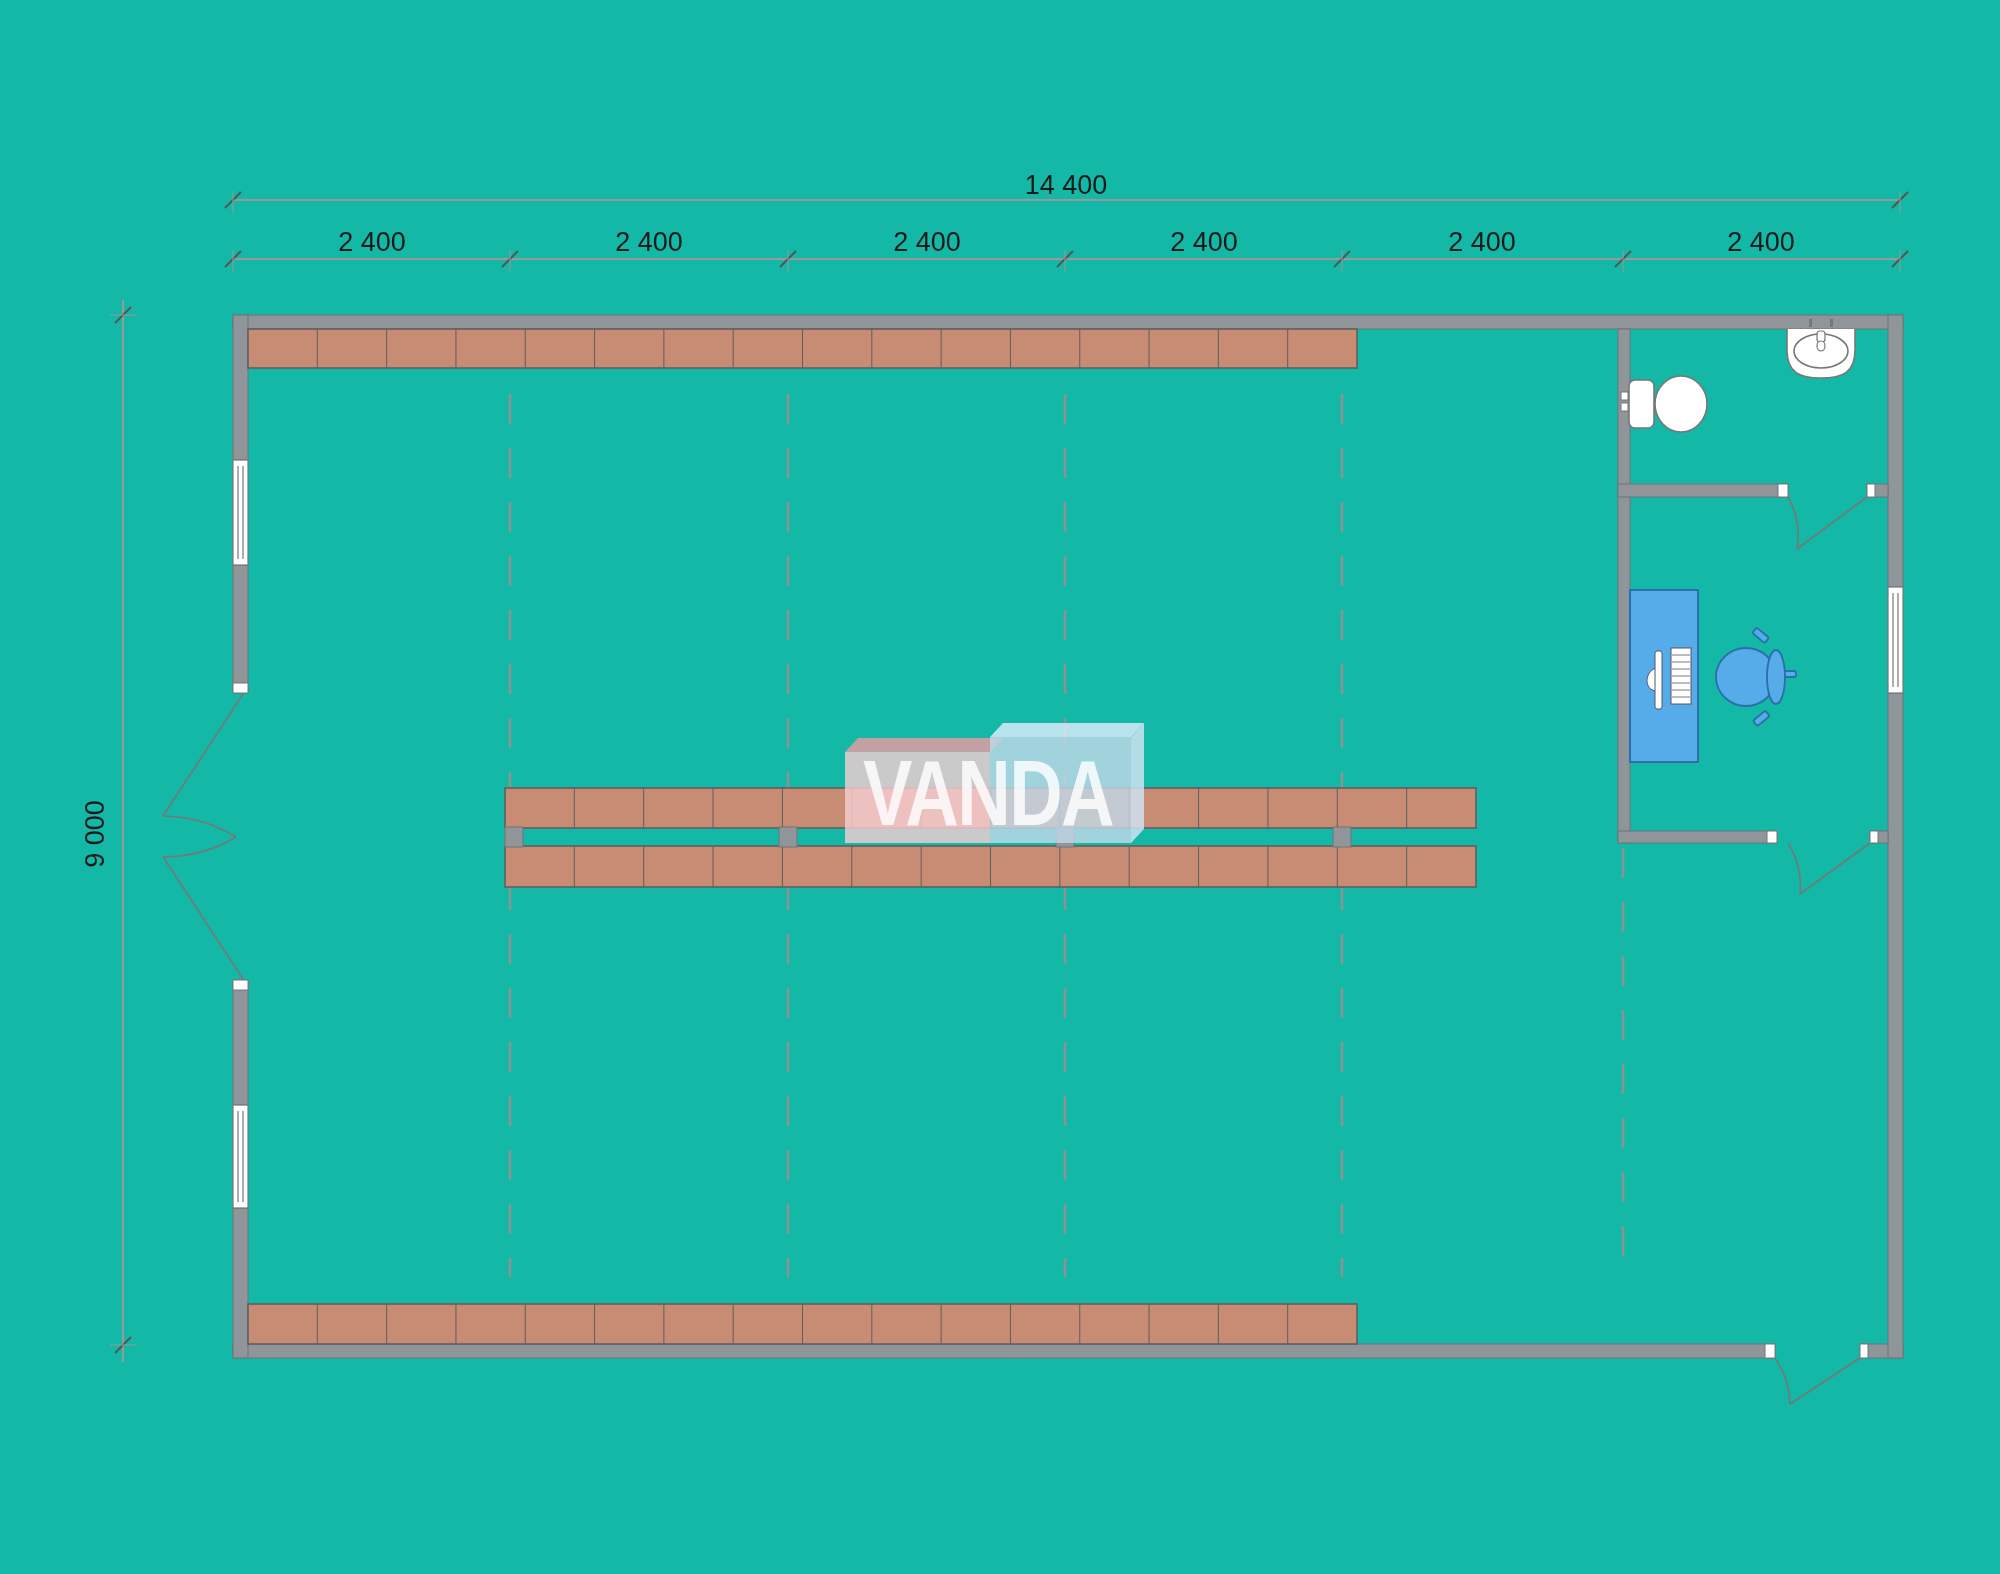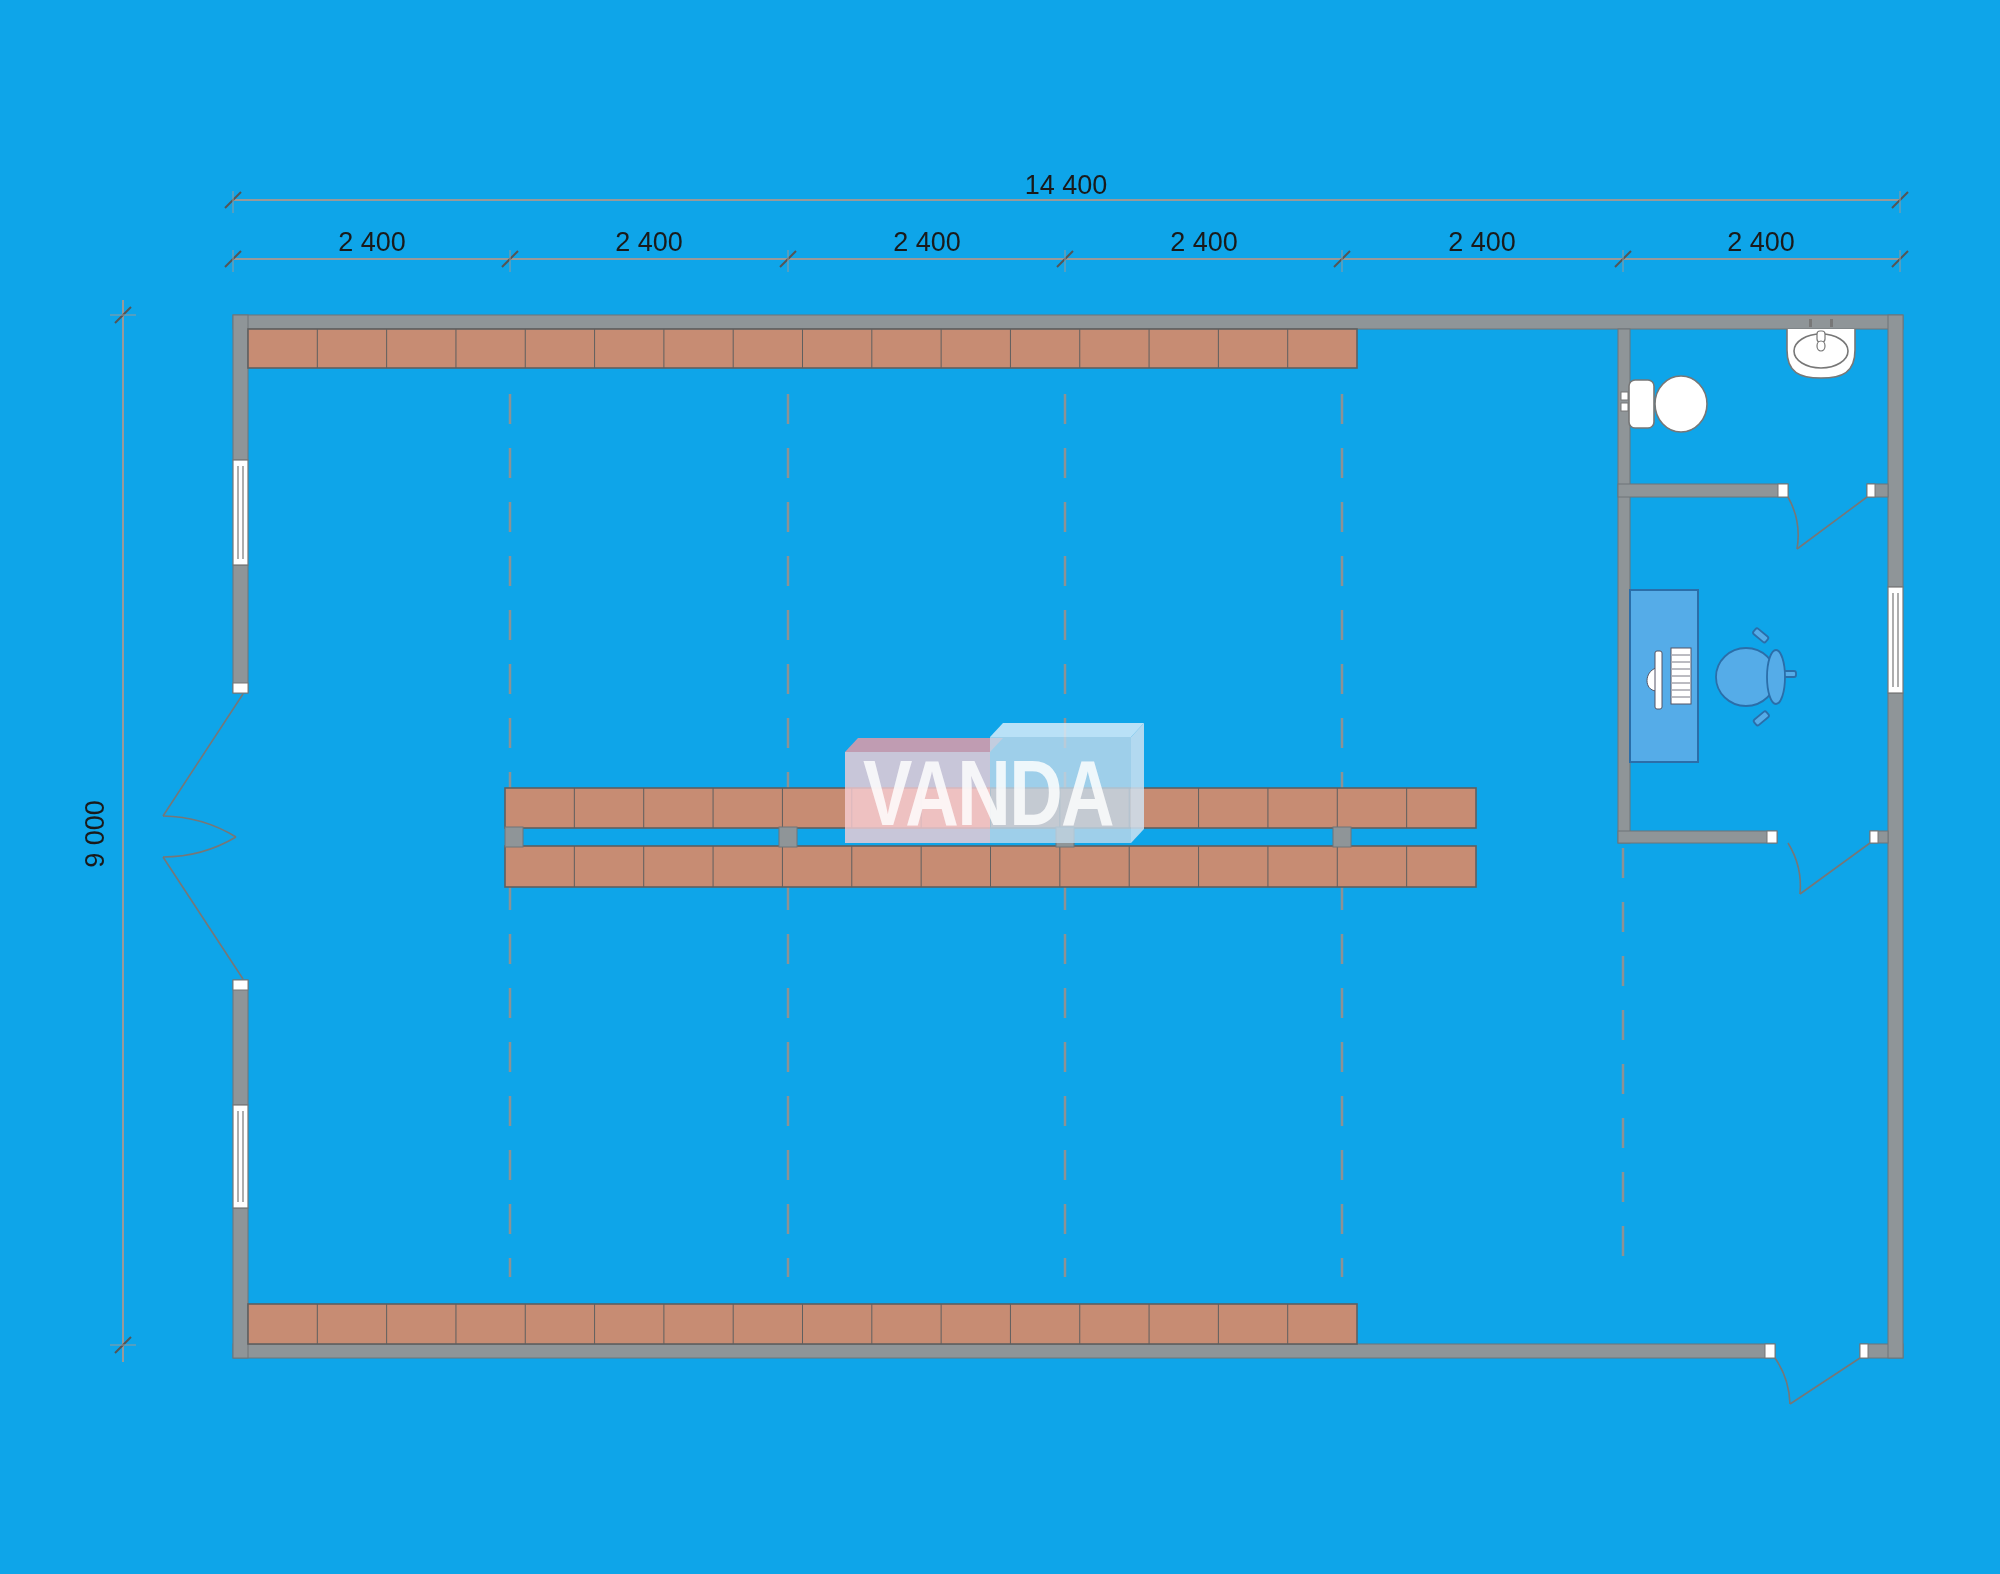--- a/index.html
+++ b/index.html
@@ -1,16 +1,16 @@
 <!DOCTYPE html>
 <html><head>
 <meta charset="utf-8">
 <style>
   html,body{margin:0;padding:0;background:#ffffff;}
-  .page{width:2000px;height:1574px;position:relative;background:#0ea5e9;
+  .page{width:2000px;height:1574px;position:relative;background:#14b8a6;
         font-family:"Liberation Sans", sans-serif;}
   svg{display:block;}
   .dim-text{font-family:"Liberation Sans", sans-serif;font-size:27px;fill:#1a1a1a;}
   .wm-text{font-family:"Liberation Sans", sans-serif;font-weight:bold;font-size:92px;
            fill:rgba(255,255,255,0.82);letter-spacing:-2px;}
 </style>
 </head>
 <body>
 
 <div class="page">

